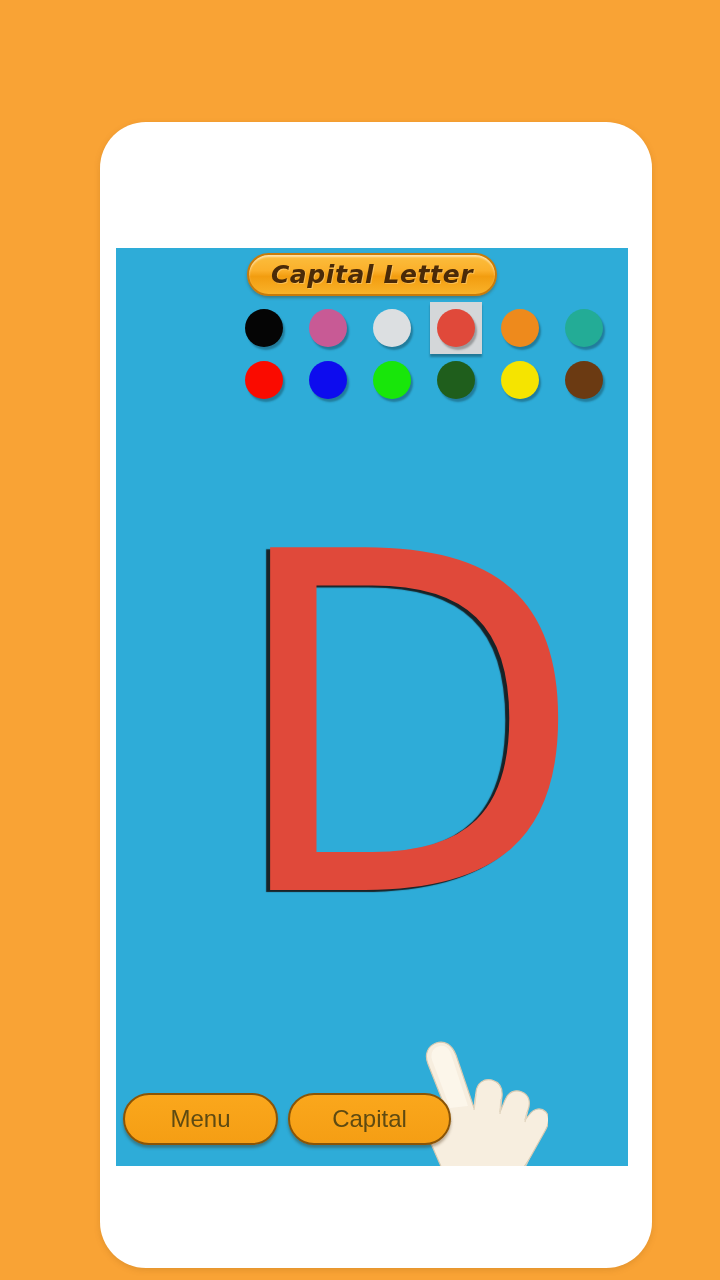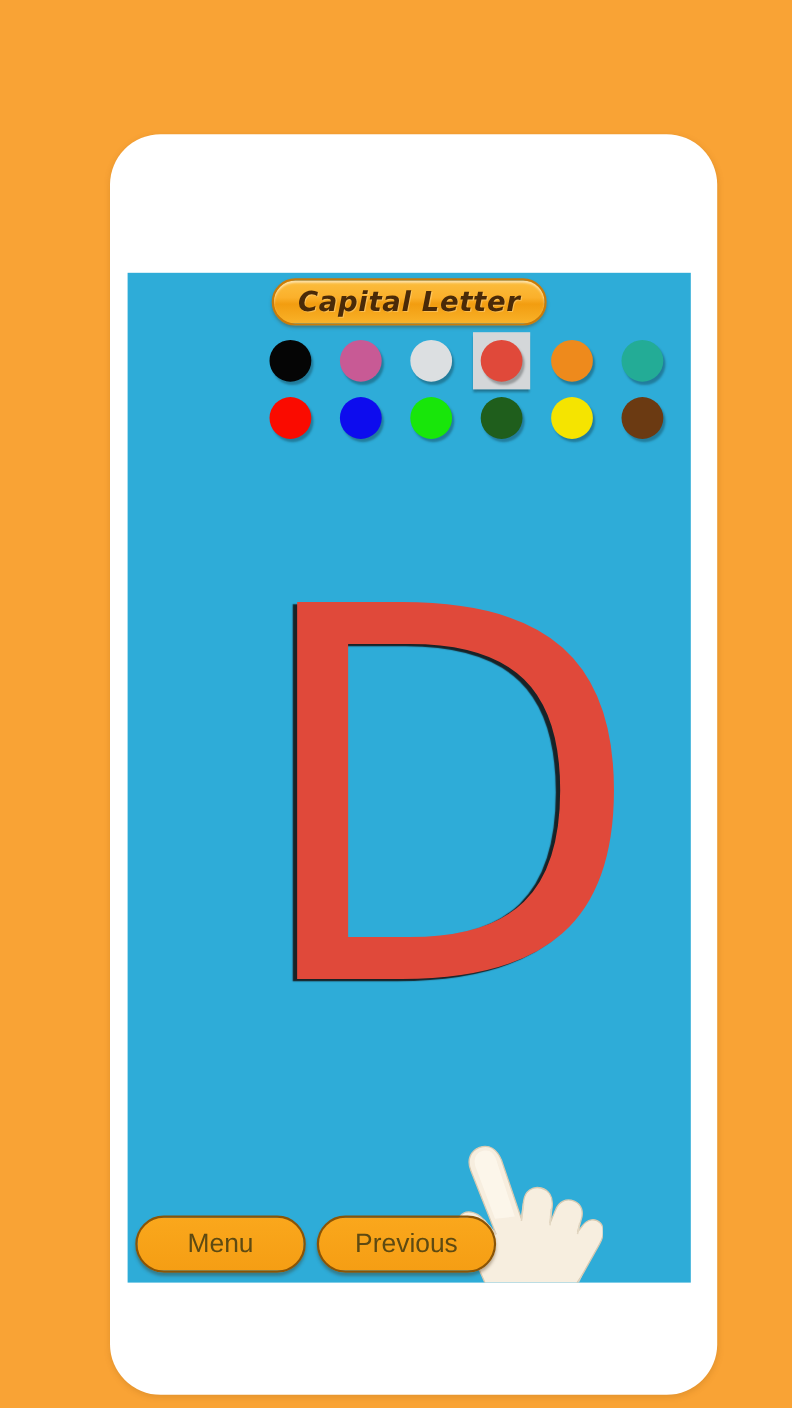--- a/index.html
+++ b/index.html
@@ -153,21 +153,20 @@
     top: 0;
     height: 52px;
     border-radius: 26px;
     background: linear-gradient(to bottom, #FAA71C 0%, #F59E14 100%);
     border: 2px solid #8A5406;
     box-sizing: border-box;
     box-shadow: 0 3px 3px rgba(60, 35, 0, 0.35);
     display: flex;
     align-items: center;
     justify-content: center;
-    margin-top: 12px;
   }
   .nav-button-label {
     font-family: "Liberation Sans", sans-serif;
     font-size: 24px;
     color: #5E4A12;
     white-space: nowrap;
   }
   .btn-menu     { left: 7px;   width: 155px; }
   .btn-previous { left: 172px; width: 163px; }
   .btn-next     { left: 349px; width: 156px; }
@@ -266,18 +265,18 @@
           </g>
         </svg>
       </div>
     </div>
 
     <div class="bottom-bar">
       <div class="nav-button btn-menu">
         <span class="nav-button-label" style="color: rgb(94, 74, 18);">Menu</span>
       </div>
       <div class="nav-button btn-previous">
-        <span class="nav-button-label" style="color: rgb(94, 74, 18);">Previous</span>
+        <span class="nav-button-label" style="color: rgb(94, 74, 18);">Capital</span>
       </div>
     </div>
 
   </div>
 </div>
 
 </body></html>

